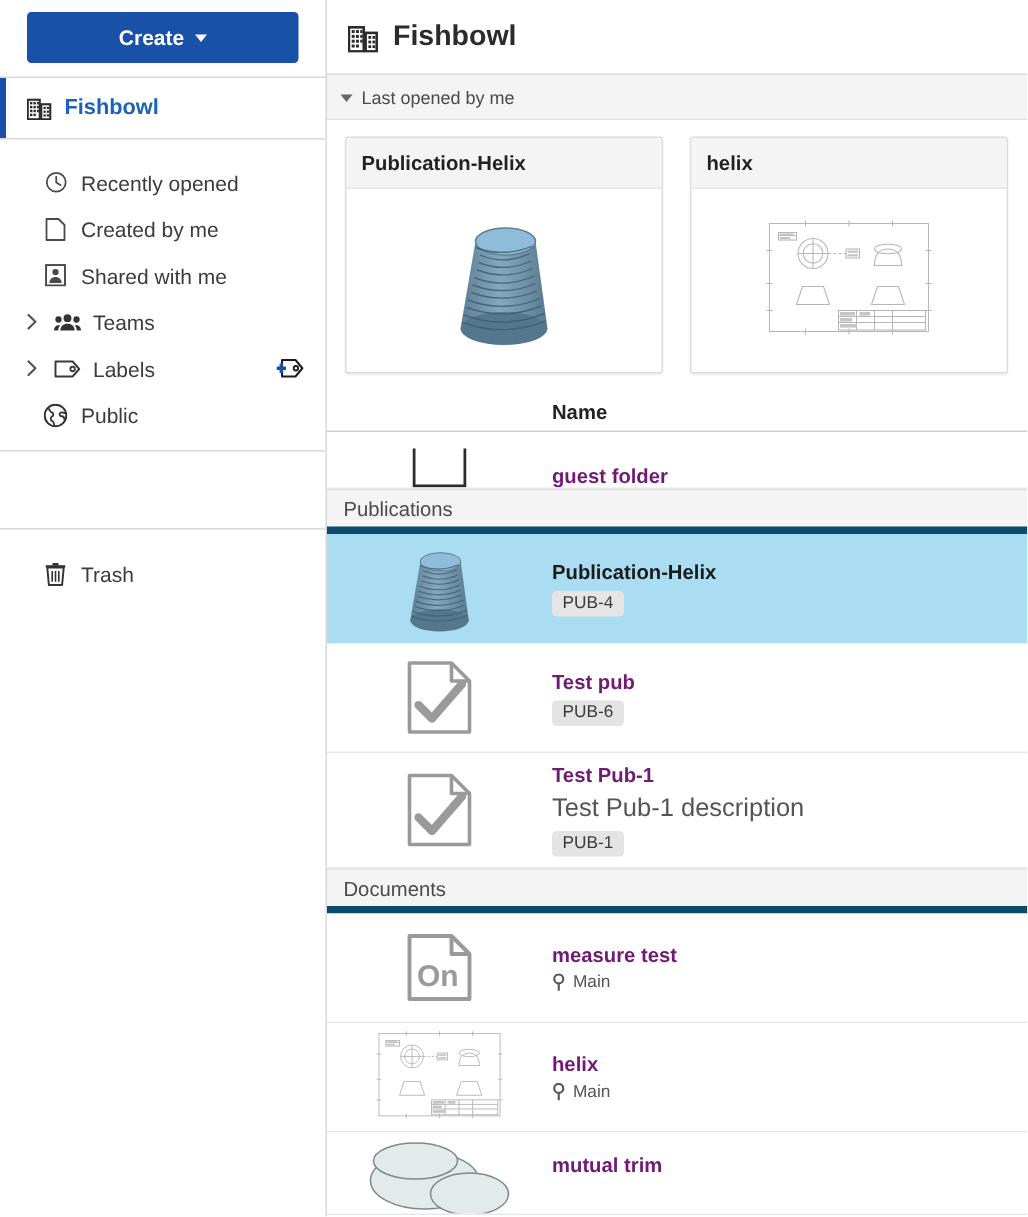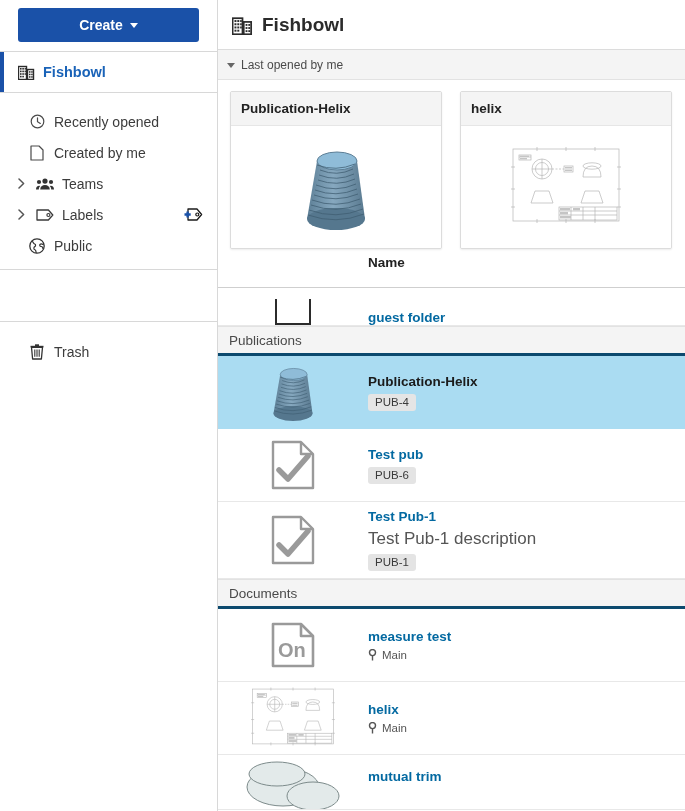--- a/index.html
+++ b/index.html
@@ -108,57 +108,57 @@
     display: flex; align-items: center; padding-left: 10px;
     font-size: 13.5px; font-weight: 700; color: #222;
   }
   .card-body { flex: 1; display: flex; align-items: center; justify-content: center; background:#fff; }
 
   
   .list-header {
     height: 24px; display: flex; align-items: flex-end;
     border-bottom: 1px solid #cfcfcf;
     background: #fff;
-    padding-bottom: 17px;
+    padding-bottom: 5px;
   }
   .list-header .name-col {
     margin-left: 150px; font-size: 13.5px; font-weight: 700; color: #222;
   }
 
   .row {
     display: flex; align-items: center;
     border-bottom: 1px solid #e8e8e8;
     background: #fff; cursor: pointer;
     min-height: 38px;
   }
   .row.clipped { height: 26px; align-items: flex-end; overflow:hidden; }
   .row .thumb {
     width: 150px; flex: 0 0 150px;
     display: flex; align-items: center; justify-content: center;
   }
   .row .meta { flex: 1; display: flex; flex-direction: column; gap: 5px; padding: 7px 0; }
-  .row .rname { font-size: 13.5px; font-weight: 700; color: #0369a1; }
+  .row .rname { font-size: 13.5px; font-weight: 700; color: #701a75; }
   .row .rdesc { font-size: 17px; color: #555; }
   .row .rbranch { font-size: 11.5px; color: #555; display: flex; align-items: flex-end; gap: 5px; }
   .badge {
     align-self: flex-start;
     background: #e4e4e4; color: #3a3a3a;
     font-size: 11.5px; border-radius: 3px;
     padding: 2px 7px 3px 7px;
   }
   .row.selected { background: #aadcf2; border-bottom-color: #aadcf2; }
   .row.selected .rname { color: #1b1b1b; }
   .row.selected .badge { background: #e5e5e5; }
 
   .group-bar {
     height: 30px; display: flex; align-items: center;
     padding-left: 11px;
     background: #f4f4f4;
     border-top: 1px solid #e2e2e2;
-    border-bottom: 3px solid #0c4a6e;
+    border-bottom: 5px solid #0c4a6e;
     font-size: 13.5px; color: #4a4a4a;
   }
   .tall { min-height: 73px; }
   svg { display: block; }
 </style>
 </head>
 <body>
 
 <div id="app">
 
@@ -218,20 +218,30 @@
 
       <div class="side-item">
         <span class="ico">
           <svg width="14" height="16" viewBox="0 0 14 16">
             <path d="M1 1 H9 L13 5 V15 H1 Z" fill="#fff" stroke="#4a4a4a" stroke-width="1.2" stroke-linejoin="round"></path>
           </svg>
         </span>
         <span class="lbl">Created by me</span>
       </div>
 
+      <div class="side-item">
+        <span class="ico">
+          <svg width="14" height="15" viewBox="0 0 14 15">
+            <rect x="0.7" y="0.7" width="12.6" height="13.6" fill="#fff" stroke="#4a4a4a" stroke-width="1.3"></rect>
+            <circle cx="7" cy="5.4" r="2.1" fill="#4a4a4a"></circle>
+            <path d="M2.9 12.6 c0-2.5 1.9-4 4.1-4 s4.1 1.5 4.1 4 z" fill="#4a4a4a"></path>
+          </svg>
+        </span>
+        <span class="lbl">Shared with me</span>
+      </div>
 
       <div class="side-item">
         <span class="expander">
           <svg width="7" height="11" viewBox="0 0 7 11">
               <path d="M1 1 L5.6 5.5 L1 10" fill="none" stroke="#555" stroke-width="1.5" stroke-linecap="round" stroke-linejoin="round"></path>
             </svg>
         </span>
         <span class="ico">
           <svg width="18" height="13" viewBox="0 0 18 13">
             <circle cx="9" cy="4.1" r="2.6" fill="#333"></circle>

